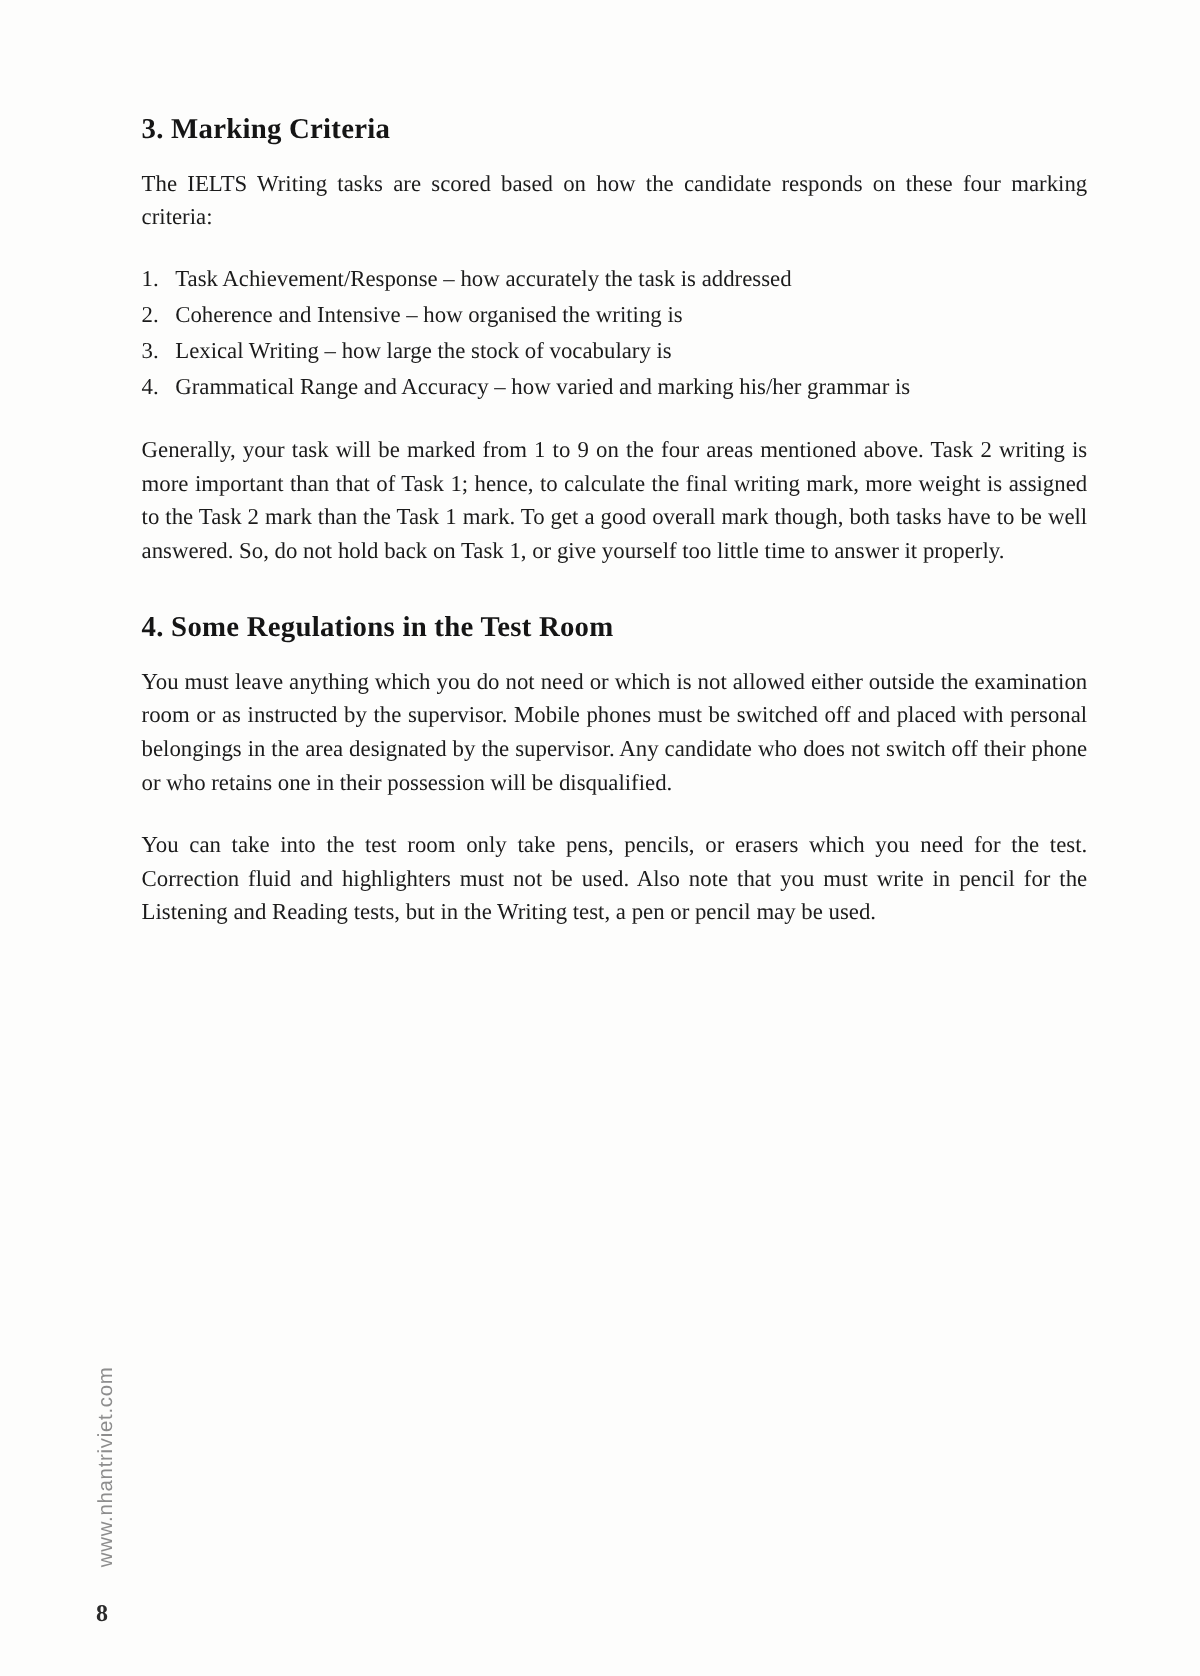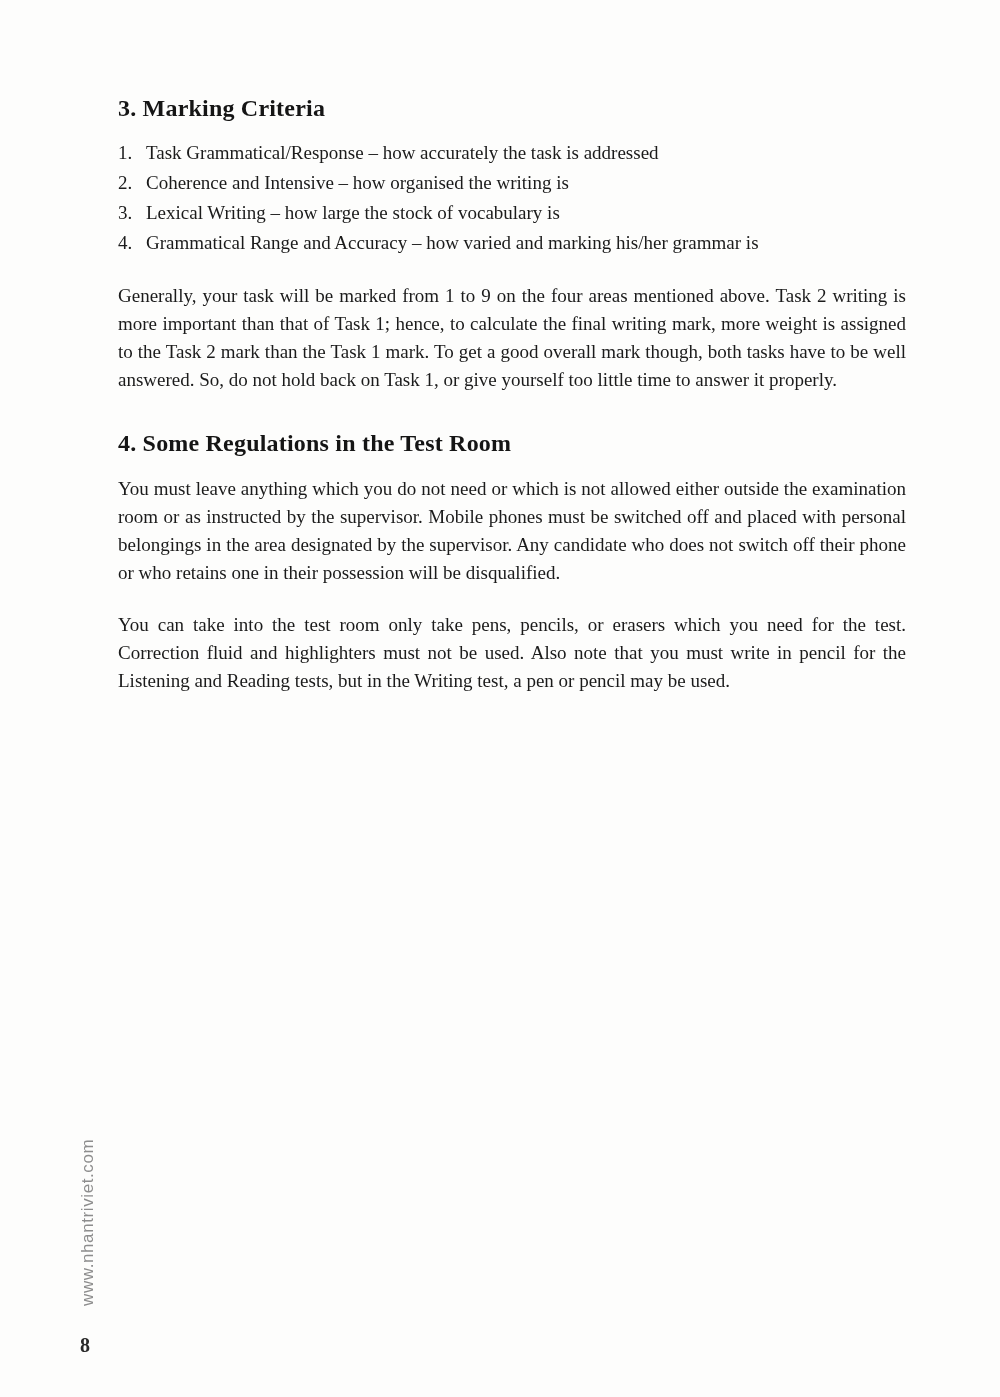--- a/index.html
+++ b/index.html
@@ -88,25 +88,26 @@
 </head>
 <body>
 
 <div class="page">
 
   <div class="content">
 
     <h2 class="section-heading">3. Marking Criteria</h2>
 
 
+    <p class="body-para">The IELTS Writing tasks are scored based on how the candidate responds on these four marking criteria:</p>
 
     <div class="criteria-list">
       <div class="list-row">
         <span class="list-num">1.</span>
-        <span class="list-text">Task Grammatical/Response – how accurately the task is addressed</span>
+        <span class="list-text">Task Achievement/Response – how accurately the task is addressed</span>
       </div>
       <div class="list-row">
         <span class="list-num">2.</span>
         <span class="list-text">Coherence and Intensive – how organised the writing is</span>
       </div>
       <div class="list-row">
         <span class="list-num">3.</span>
         <span class="list-text">Lexical Writing – how large the stock of vocabulary is</span>
       </div>
       <div class="list-row">

